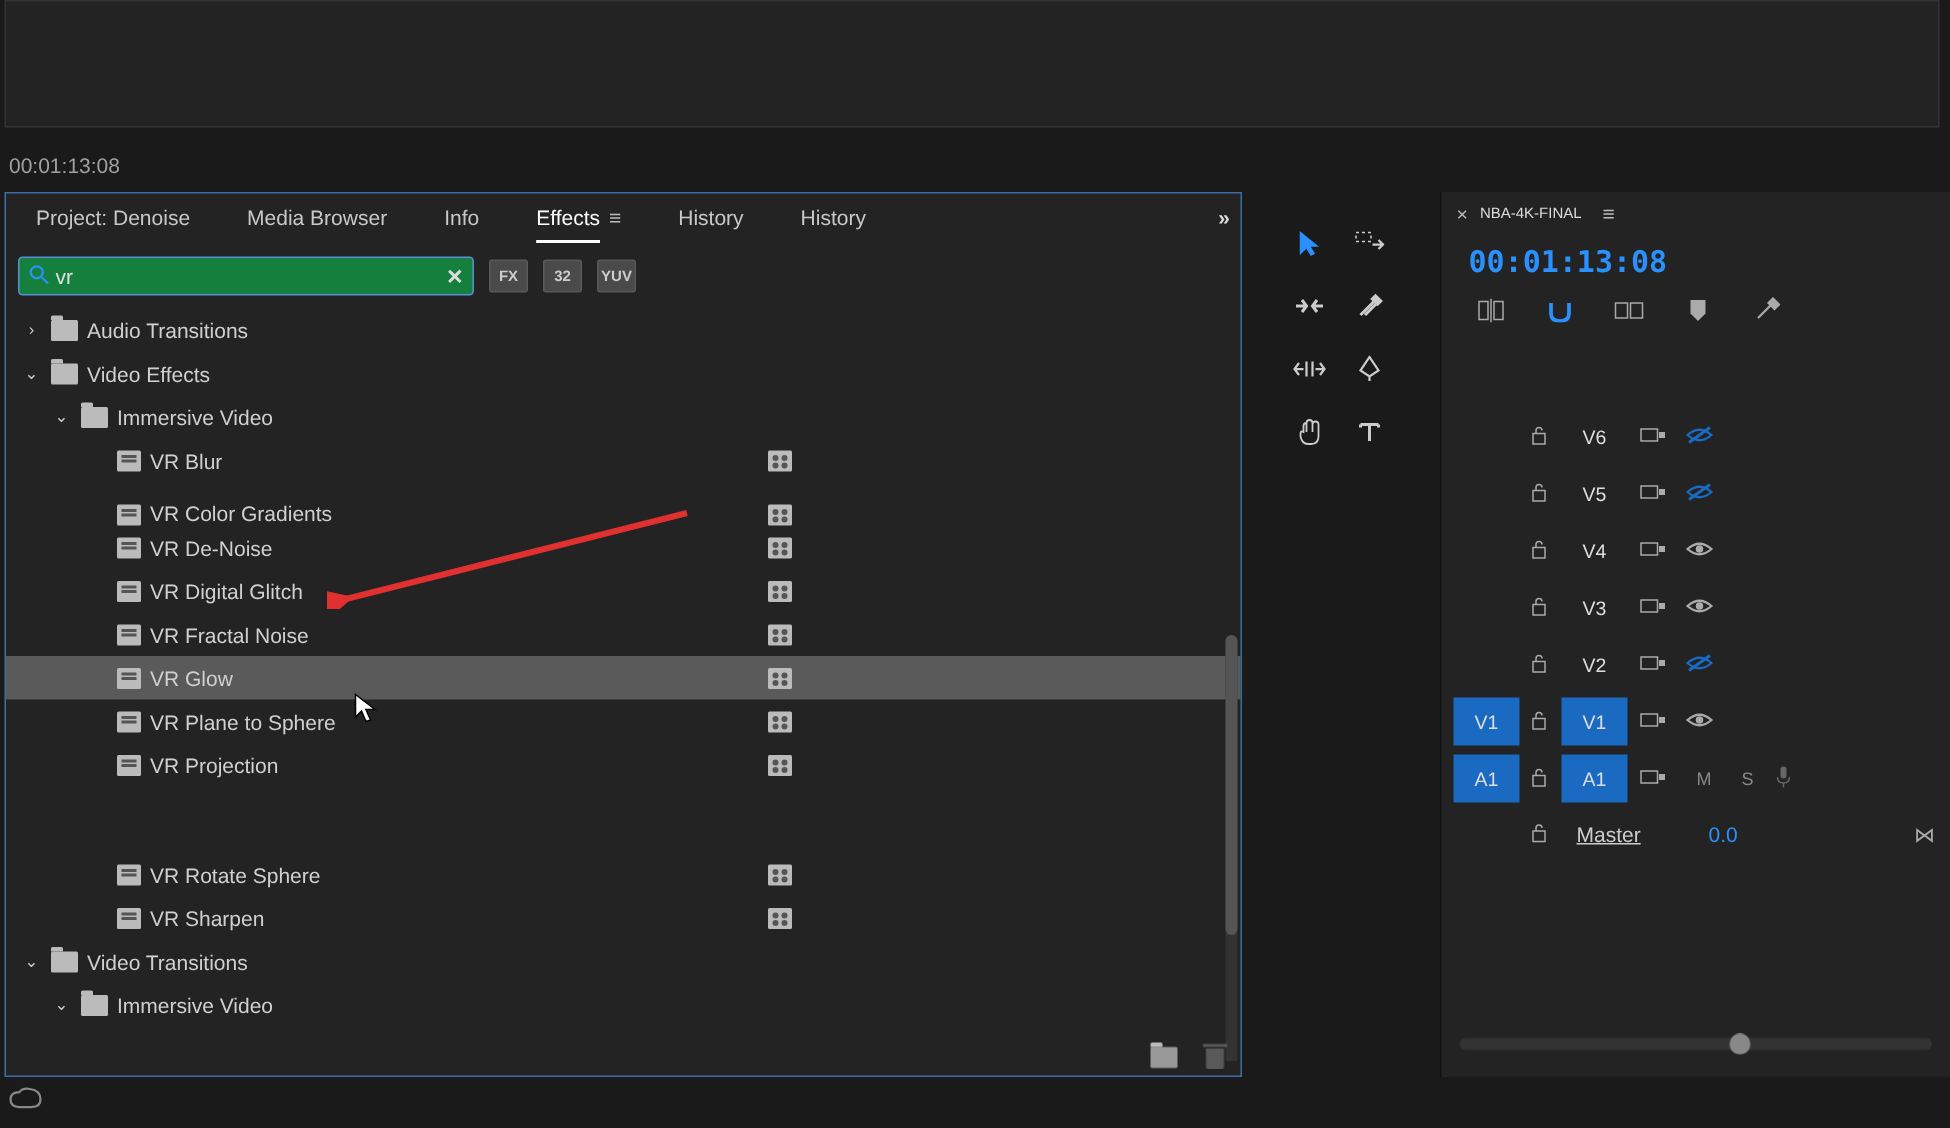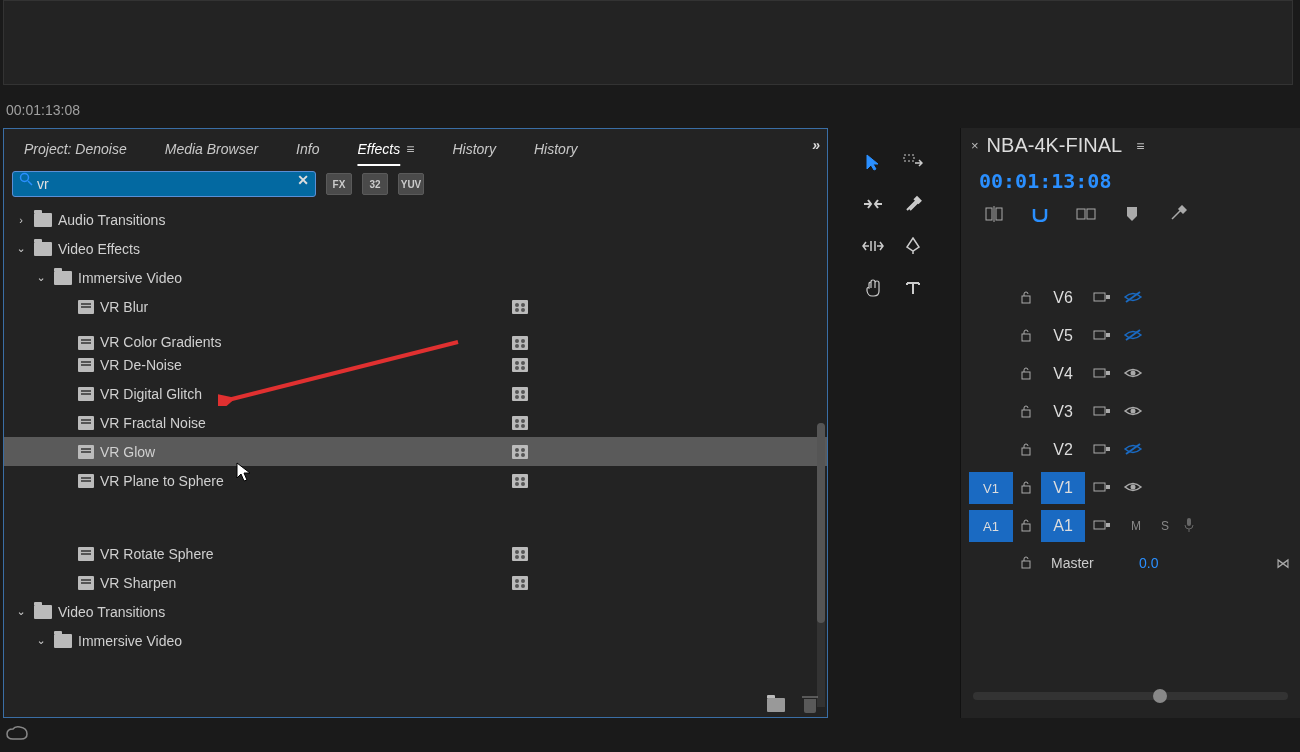--- a/index.html
+++ b/index.html
@@ -2,28 +2,28 @@
 <html><head>
 <meta charset="utf-8">
 <style>
   * { margin: 0; padding: 0; box-sizing: border-box; font-family: 'Segoe UI', Arial, sans-serif; }
   body { background: #1a1a1a; color: #e0e0e0; width: 1300px; height: 752px; overflow: hidden; position: relative; font-size: 14px; }
   .preview-frame { position: absolute; top: 0; left: 3px; width: 1290px; height: 85px; background: #232323; border: 1px solid #333; }
   .preview-timecode { position: absolute; top: 102px; left: 6px; color: #a0a0a0; font-size: 14px; }
 
   .effects-panel { position: absolute; top: 128px; left: 3px; width: 825px; height: 590px; background: #232323; border: 1px solid #3a6ea5; }
 
-  .panel-tabs { display: flex; align-items: flex-end; height: 36px; padding: 0 10px; gap: 0; position: relative; font-style: italic; }
+  .panel-tabs { display: flex; align-items: flex-start; height: 36px; padding: 0 10px; gap: 0; position: relative; }
   .panel-tab { padding: 8px 28px 8px 10px; color: #c8c8c8; cursor: pointer; font-size: 14px; }
   .panel-tab.active { color: #fff; text-decoration: underline; text-underline-offset: 10px; text-decoration-thickness:2px;}
   .tab-menu-icon { display:inline-block; margin-left:6px; color:#bbb; }
   .more-icon { position: absolute; right: 8px; top: 8px; color: #ddd; font-weight: bold; letter-spacing: -1px;}
 
   .search-row { display: flex; align-items: center; padding: 6px 8px; gap: 10px; }
-  .search-box { flex: 0 0 304px; display: flex; background: #0369a1; border: 1px solid #5a8fd6; border-radius: 3px; height: 26px; padding: 0 6px; }
+  .search-box { flex: 0 0 304px; display: flex; align-items: center; background: #15803d; border: 1px solid #5a8fd6; border-radius: 3px; height: 26px; padding: 0 6px; }
   .search-box .mag { color: #2a8fff; margin-right: 4px; }
   .search-box input { flex:1; background: transparent; border: none; color: #e0e0e0; outline: none; font-size:14px; }
   .search-box .clear { color: #ddd; font-size: 14px; cursor: pointer; font-weight:bold; }
   .filter-btn { width: 26px; height: 22px; background: #4a4a4a; border: 1px solid #5a5a5a; display: flex; align-items: center; justify-content: center; font-size: 10px; color: #ccc; font-weight:bold; border-radius:2px; cursor:pointer;}
 
   .tree { padding: 2px 0; overflow: auto; height: 504px; position:relative;}
   .tree-row { display: flex; align-items: center; height: 29px; padding-left: 10px; cursor: pointer; position: relative; }
   .tree-row.selected { background: #5a5a5a; }
   .chev { width: 14px; color: #ccc; font-size: 11px; text-align:center;}
   .folder-icon { width: 18px; height: 14px; background: #bbb; margin: 0 6px; border-radius: 1px; position:relative;}
@@ -50,41 +50,41 @@
   .tools-col { position: absolute; top: 148px; left: 848px; width: 90px; }
   .tool-row { display:flex; gap:12px; margin-bottom:14px; justify-content:center;}
   .tool { width:28px; height:28px; display:flex; align-items:center; justify-content:center; color:#ccc; cursor:pointer;}
   .tool.active{ background:#1a1a1a; }
   .tool.active svg{ stroke:#2a8fff; fill:#2a8fff;}
 
   
   .timeline-panel { position: absolute; top: 128px; left: 960px; width: 340px; height: 590px; background: #232323; border-left:1px solid #111;}
   .tl-header { display:flex; align-items:center; padding: 6px 10px; gap:8px;}
   .tl-header .x{color:#bbb;font-size:13px;cursor:pointer;}
-  .tl-title { color:#ddd; font-size:20px; }
+  .tl-title { color:#ddd; font-size:10px; }
   .tl-timecode { color: #2a8fff; font-family: monospace; font-size: 20px; font-weight:bold; padding: 6px 0 10px 18px; }
   .tl-tools { display:flex; gap:24px; padding: 0 0 14px 22px; }
   .tl-tool { width:22px;height:22px; display:flex;align-items:center;justify-content:center;color:#aaa; cursor:pointer;}
   .tl-tool.snap{color:#2a8fff;}
 
   .tracks { padding: 40px 0 0 0;}
   .track-row { display:flex; align-items:center; height:38px; }
   .track-row .src { width:44px; height:32px; margin-left:8px; display:flex;align-items:center;justify-content:center;color:#ddd;font-size:13px;}
   .track-row .src.lit{background:#1a6ac2;}
   .lock-ic{width:16px;margin:0 6px;color:#aaa;}
-  .track-row .tgt { width:44px; height:32px; display:flex;align-items:center;justify-content:center;color:#ddd;font-size:16px;}
+  .track-row .tgt { width:44px; height:32px; display:flex;align-items:center;justify-content:center;color:#ddd;font-size:13px;}
   .track-row .tgt.lit{background:#1a6ac2;}
   .sync-ic{width:22px;margin:0 8px;color:#aaa;}
   .eye-ic{width:20px;color:#aaa;}
   .eye-ic.off{color:#1a6ac2;}
   .mute,.solo{width:14px;margin:0 8px;color:#888;font-size:12px;}
   .mic{width:16px;color:#666;}
 
   .master-row{display:flex;align-items:center;height:36px;padding-left:52px;}
-  .master-label{color:#ccc;margin-left:10px; flex:0 0 88px;}
+  .master-label{color:#ccc;margin-left:10px; flex:0 0 88px;text-decoration:underline;}
   .master-val{color:#2a8fff;font-size:14px;}
   .bowtie{position:absolute;right:10px;color:#aaa;}
 
   .tl-scroll{position:absolute;bottom:18px;left:12px;right:12px;height:8px;background:#333;border-radius:4px;}
   .tl-scroll-thumb{position:absolute;left:180px;width:14px;height:14px;top:-3px;background:#888;border-radius:50%;}
 
   .cc-icon { position:absolute; bottom:6px; left:6px; color:#888; font-size:20px;}
 
   .cursor-img{position:absolute; top:462px; left:236px; pointer-events:none;}
 </style>
@@ -167,20 +167,25 @@
         <div class="tree-row selected" style="padding-left: 72px;">
           <span class="preset-icon"></span>
           <span class="tree-label">VR Glow</span>
           <span class="badge-icon"></span>
         </div>
         <div class="tree-row" style="padding-left: 72px;">
           <span class="preset-icon"></span>
           <span class="tree-label">VR Plane to Sphere</span>
           <span class="badge-icon"></span>
         </div>
+        <div class="tree-row" style="padding-left: 72px;">
+          <span class="preset-icon"></span>
+          <span class="tree-label">VR Projection</span>
+          <span class="badge-icon"></span>
+        </div>
         <div class="tree-row" style="padding-left: 72px; margin-top: 44px;">
           <span class="preset-icon"></span>
           <span class="tree-label">VR Rotate Sphere</span>
           <span class="badge-icon"></span>
         </div>
         <div class="tree-row" style="padding-left: 72px;">
           <span class="preset-icon"></span>
           <span class="tree-label">VR Sharpen</span>
           <span class="badge-icon"></span>
         </div>

